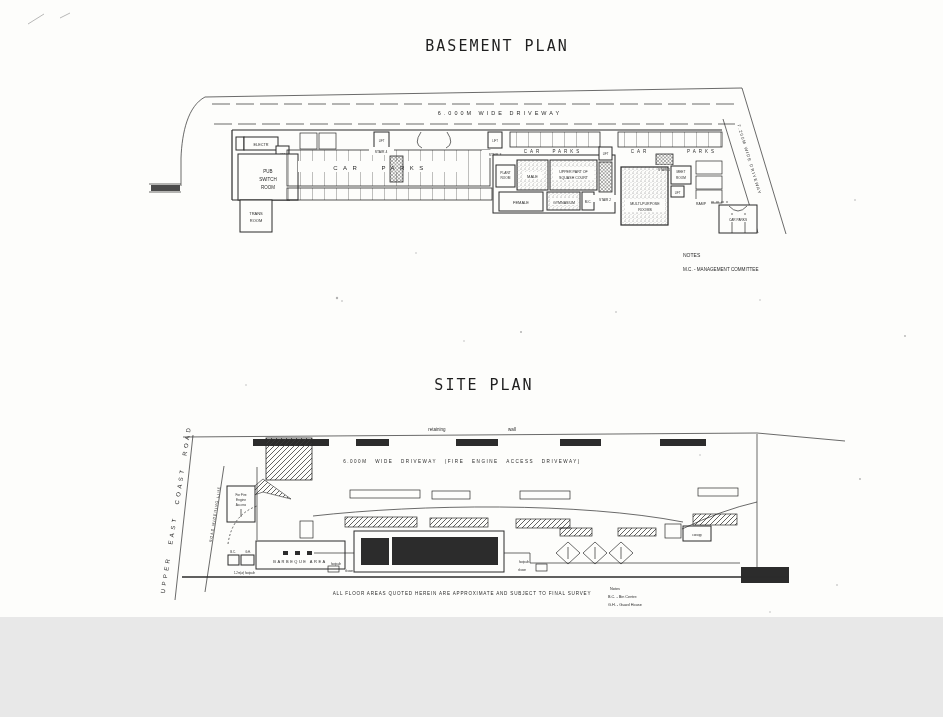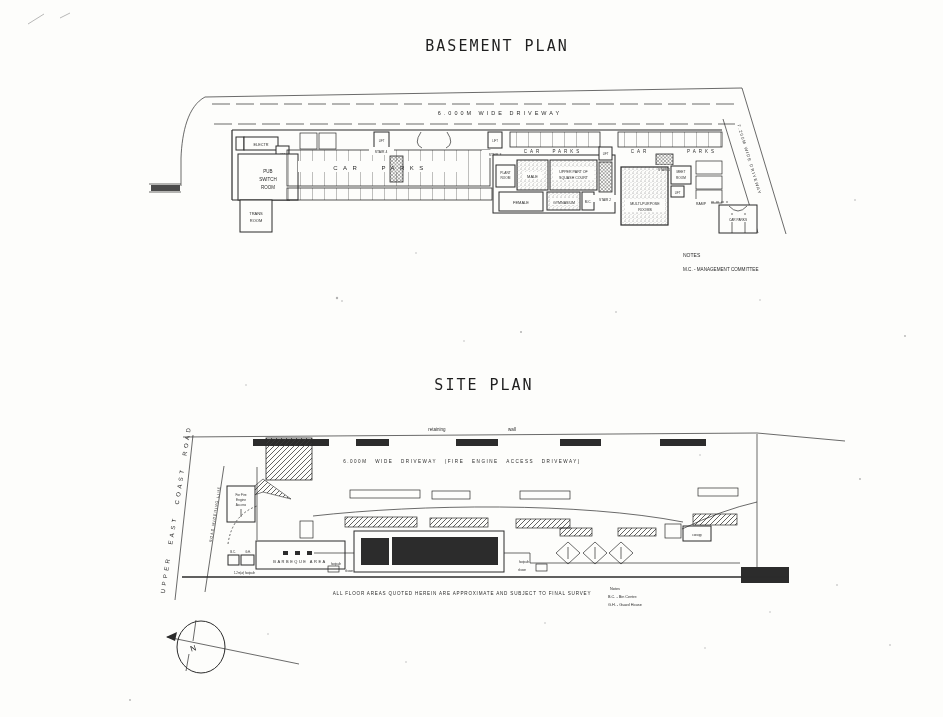--- a/index.html
+++ b/index.html
@@ -1,16 +1,16 @@
 <!DOCTYPE html>
 <html><head>
 <meta charset="utf-8">
 <style>
   html,body{margin:0;padding:0;background:#e8e8e8;}
-  .page{width:943px;height:717px;background:#fdfdfb;position:relative;margin:0 auto;overflow:hidden;}
+  .page{width:943px;height:617px;background:#fdfdfb;position:relative;margin:0 auto;overflow:hidden;}
   svg{display:block;}
   text{font-family:"Liberation Sans",sans-serif;fill:#2b2b2b;}
   .mono{font-family:"DejaVu Sans Mono","Liberation Mono",monospace;fill:#1f1f1f;}
   .ln{stroke:#2b2b2b;fill:none;}
   .wall{stroke:#2b2b2b;stroke-width:1.2;fill:none;}
   .thin{stroke:#2b2b2b;stroke-width:0.7;fill:none;}
   .darkfill{fill:#2c2c2c;stroke:none;}
   .roombox{fill:#fdfdfb;stroke:#2b2b2b;stroke-width:1;}
   .halo{fill:#fdfdfb;stroke:none;}
   .speck{fill:#8a8a8a;opacity:0.65;}

